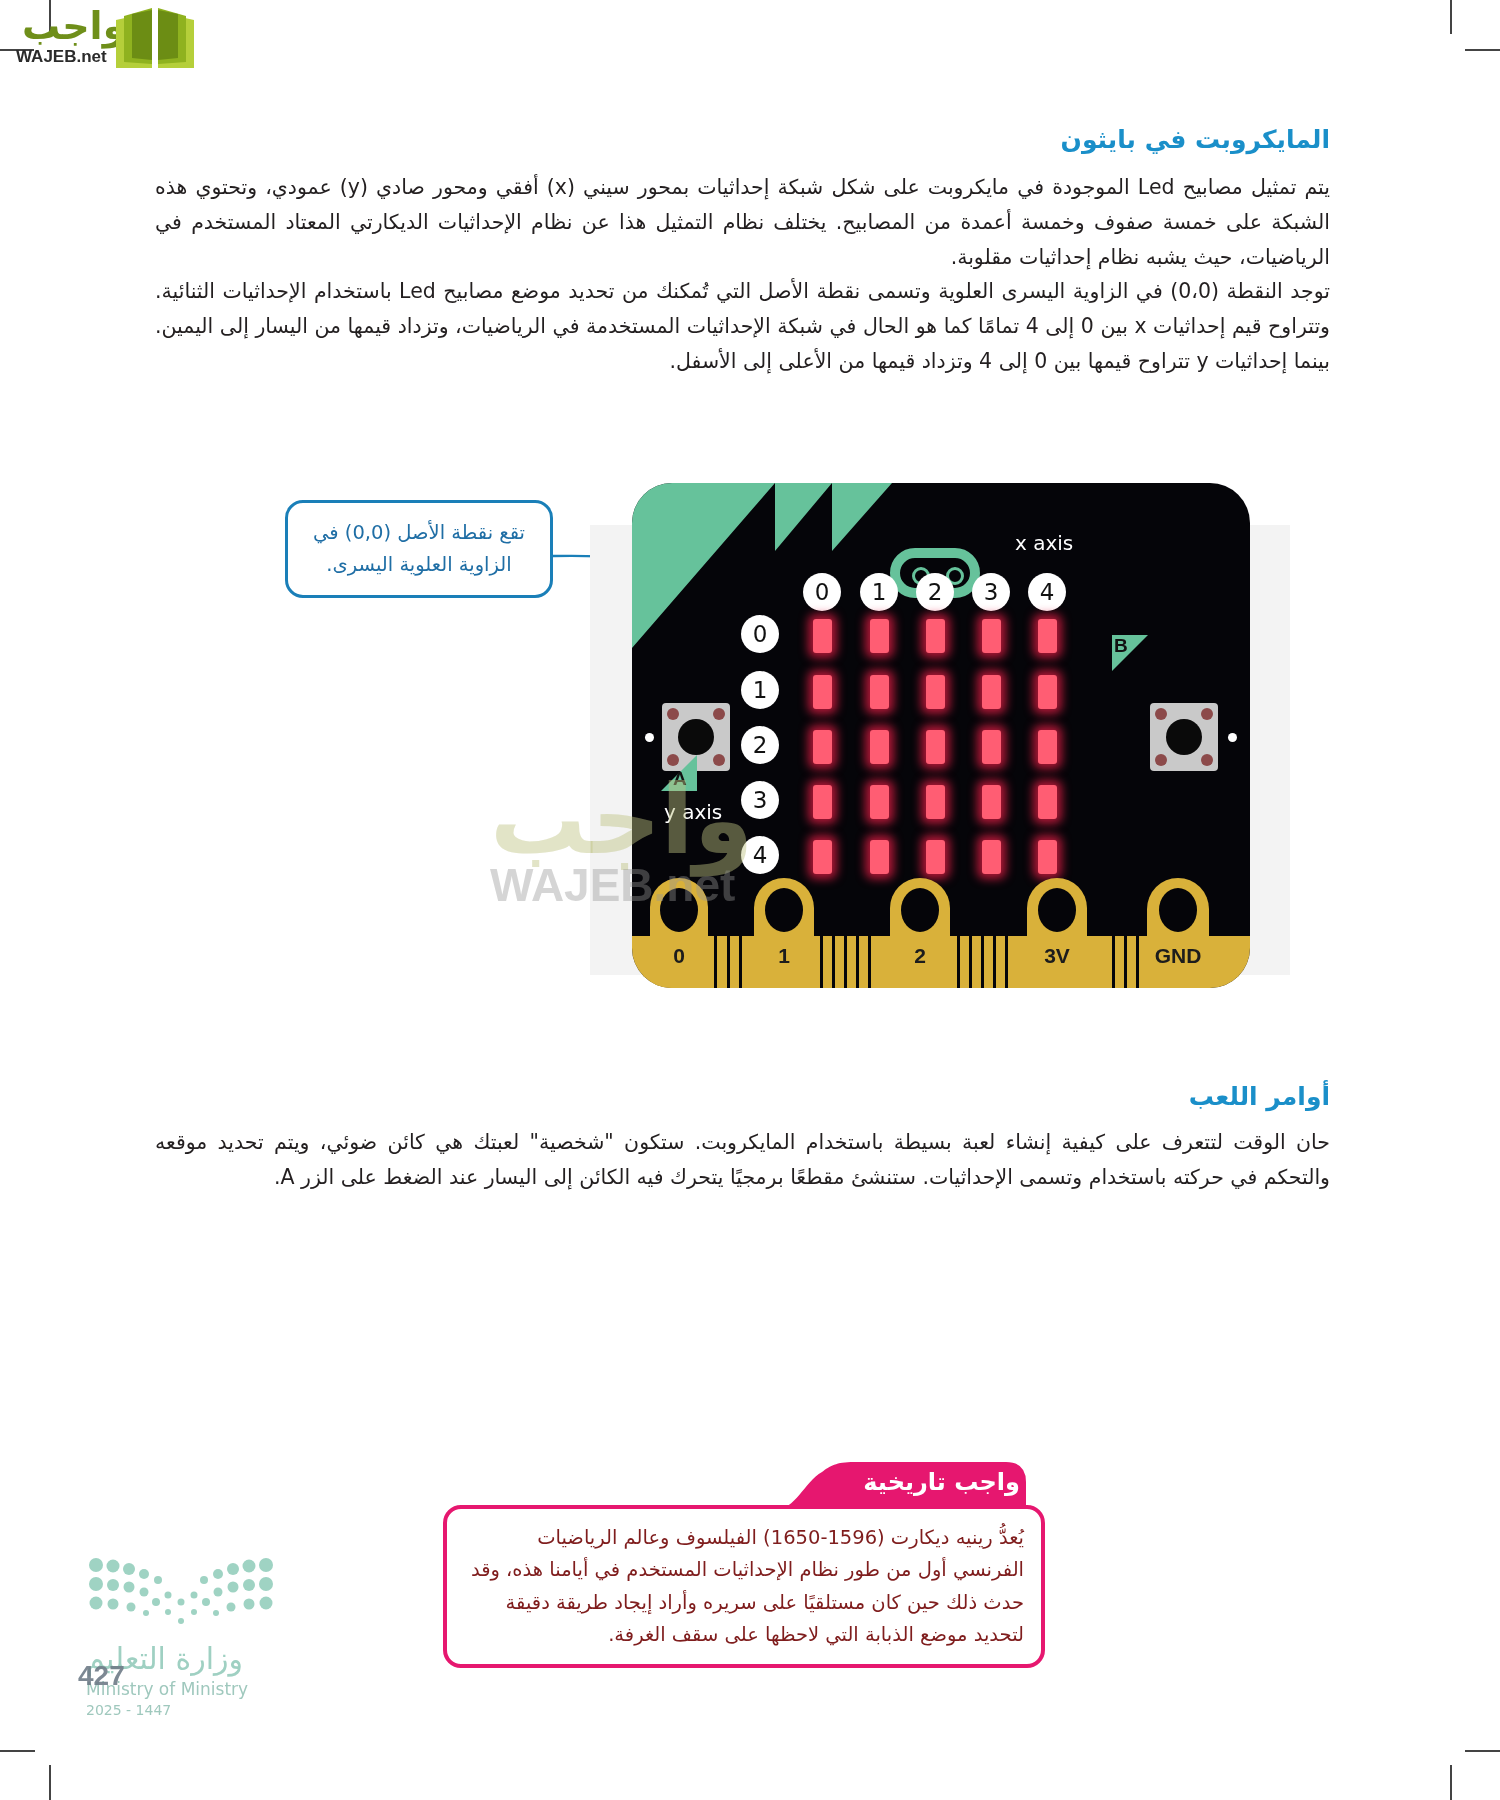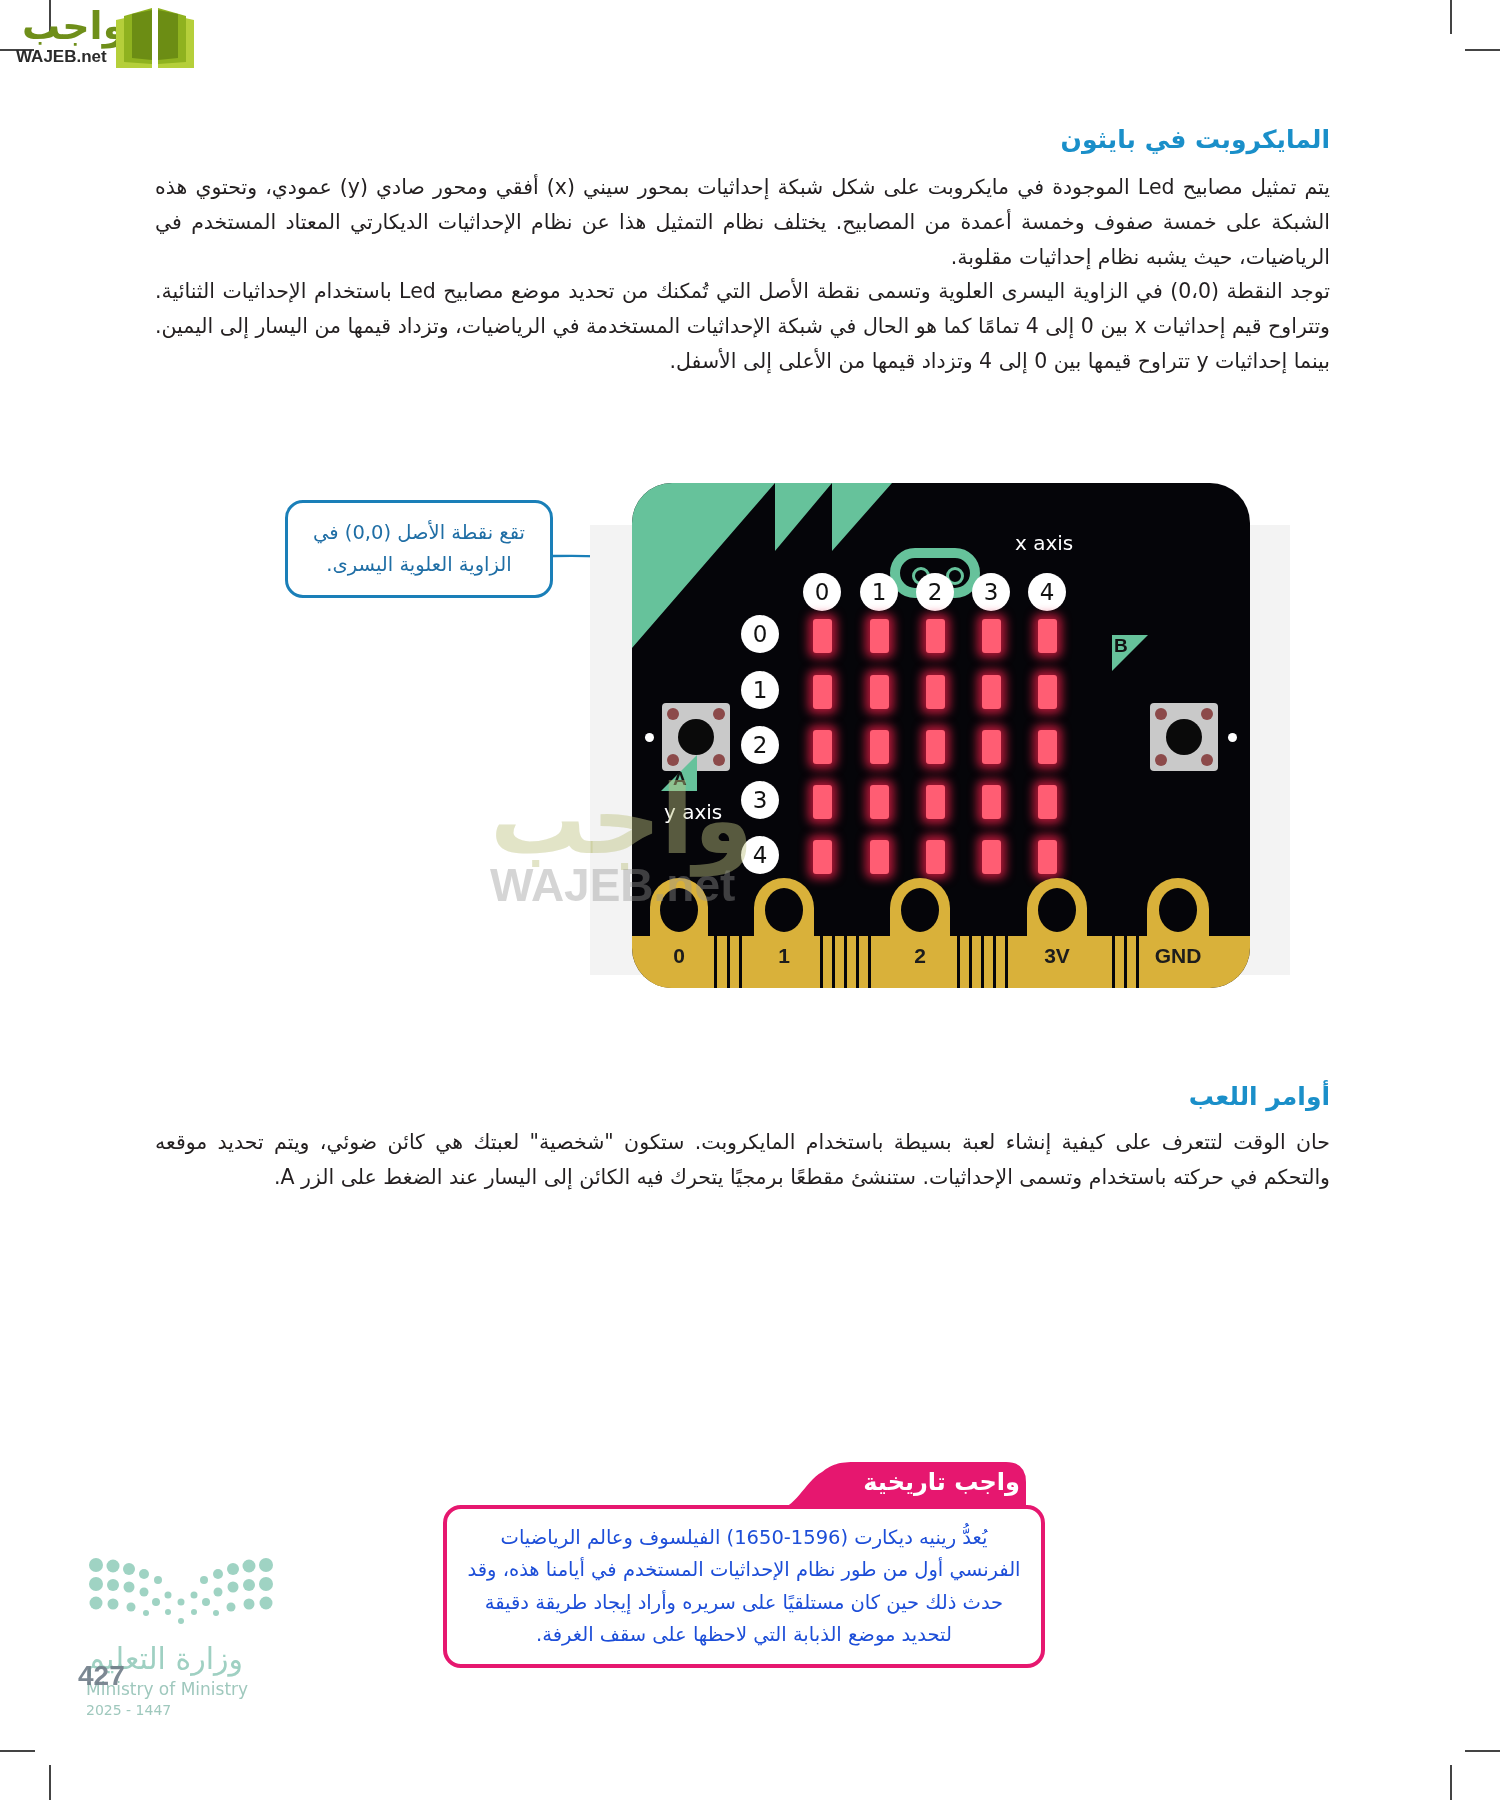--- a/index.html
+++ b/index.html
@@ -34,21 +34,21 @@
   .pad .ring { position:absolute; left:50%; transform:translateX(-50%); top:10px; border-radius:50%; background:#050509; }
   .pad-label { position:absolute; bottom:20px; font-weight:bold; font-family:"Liberation Sans", sans-serif; font-size:21px; color:#1c1c1c; text-align:center; }
   .strip { position:absolute; bottom:0; height:52px; background:#d9b13a; }
   .tick { position:absolute; bottom:0; width:3px; height:52px; background:#050509; }
 
   .watermark { position:absolute; pointer-events:none; }
 
   .history-tab { position:absolute; left:774px; top:1462px; width:252px; height:48px; }
   .history-title { position:absolute; right:18px; top:6px; color:#ffffff; font-size:24px; font-weight:bold; direction:rtl; }
   .history-box { position:absolute; left:443px; top:1505px; width:602px; height:163px; border:4px solid #e6176f; border-radius:18px; box-sizing:border-box; background:#fff; display:flex; align-items:center; justify-content:center; }
-  .history-text { color:#1d4ed8; font-size:19.5px; line-height:32.5px; text-align:center; direction:rtl; width:560px; }
+  .history-text { color:#7f1d1d; font-size:19.5px; line-height:32.5px; direction:rtl; width:560px; }
 
   .ministry { position:absolute; left:80px; top:1555px; width:200px; height:170px; }
   .ministry-ar { position:absolute; left:6px; top:86px; font-size:30px; color:#9fd0c2; direction:rtl; font-family:"DejaVu Sans", sans-serif; letter-spacing:1px; }
   .ministry-en { position:absolute; left:6px; top:124px; font-size:17px; color:#9fc8bd; font-family:"DejaVu Sans", sans-serif; }
   .ministry-year { position:absolute; left:6px; top:147px; font-size:14px; color:#9fc8bd; font-family:"DejaVu Sans", sans-serif; }
   .page-num { position:absolute; left:78px; top:1660px; font-size:28px; font-weight:bold; color:#6f7c88; font-family:"Liberation Sans", sans-serif; opacity:0.9; }
 </style>
 </head>
 <body>
 

